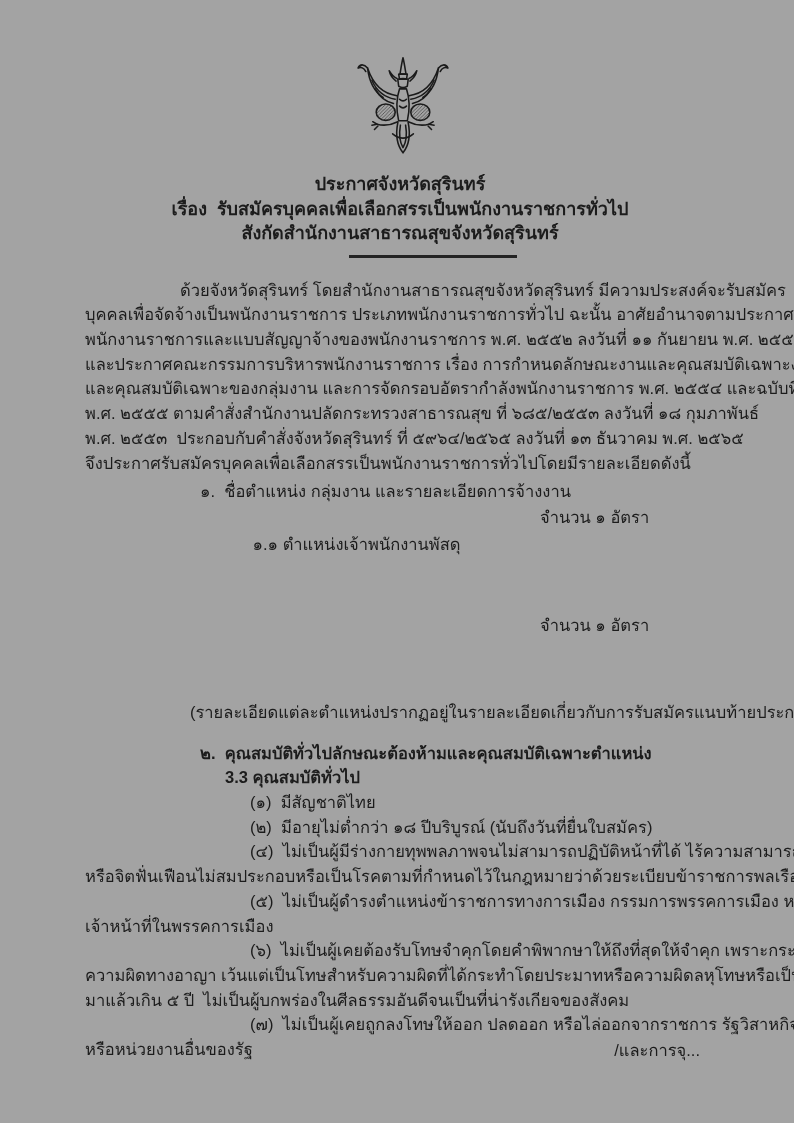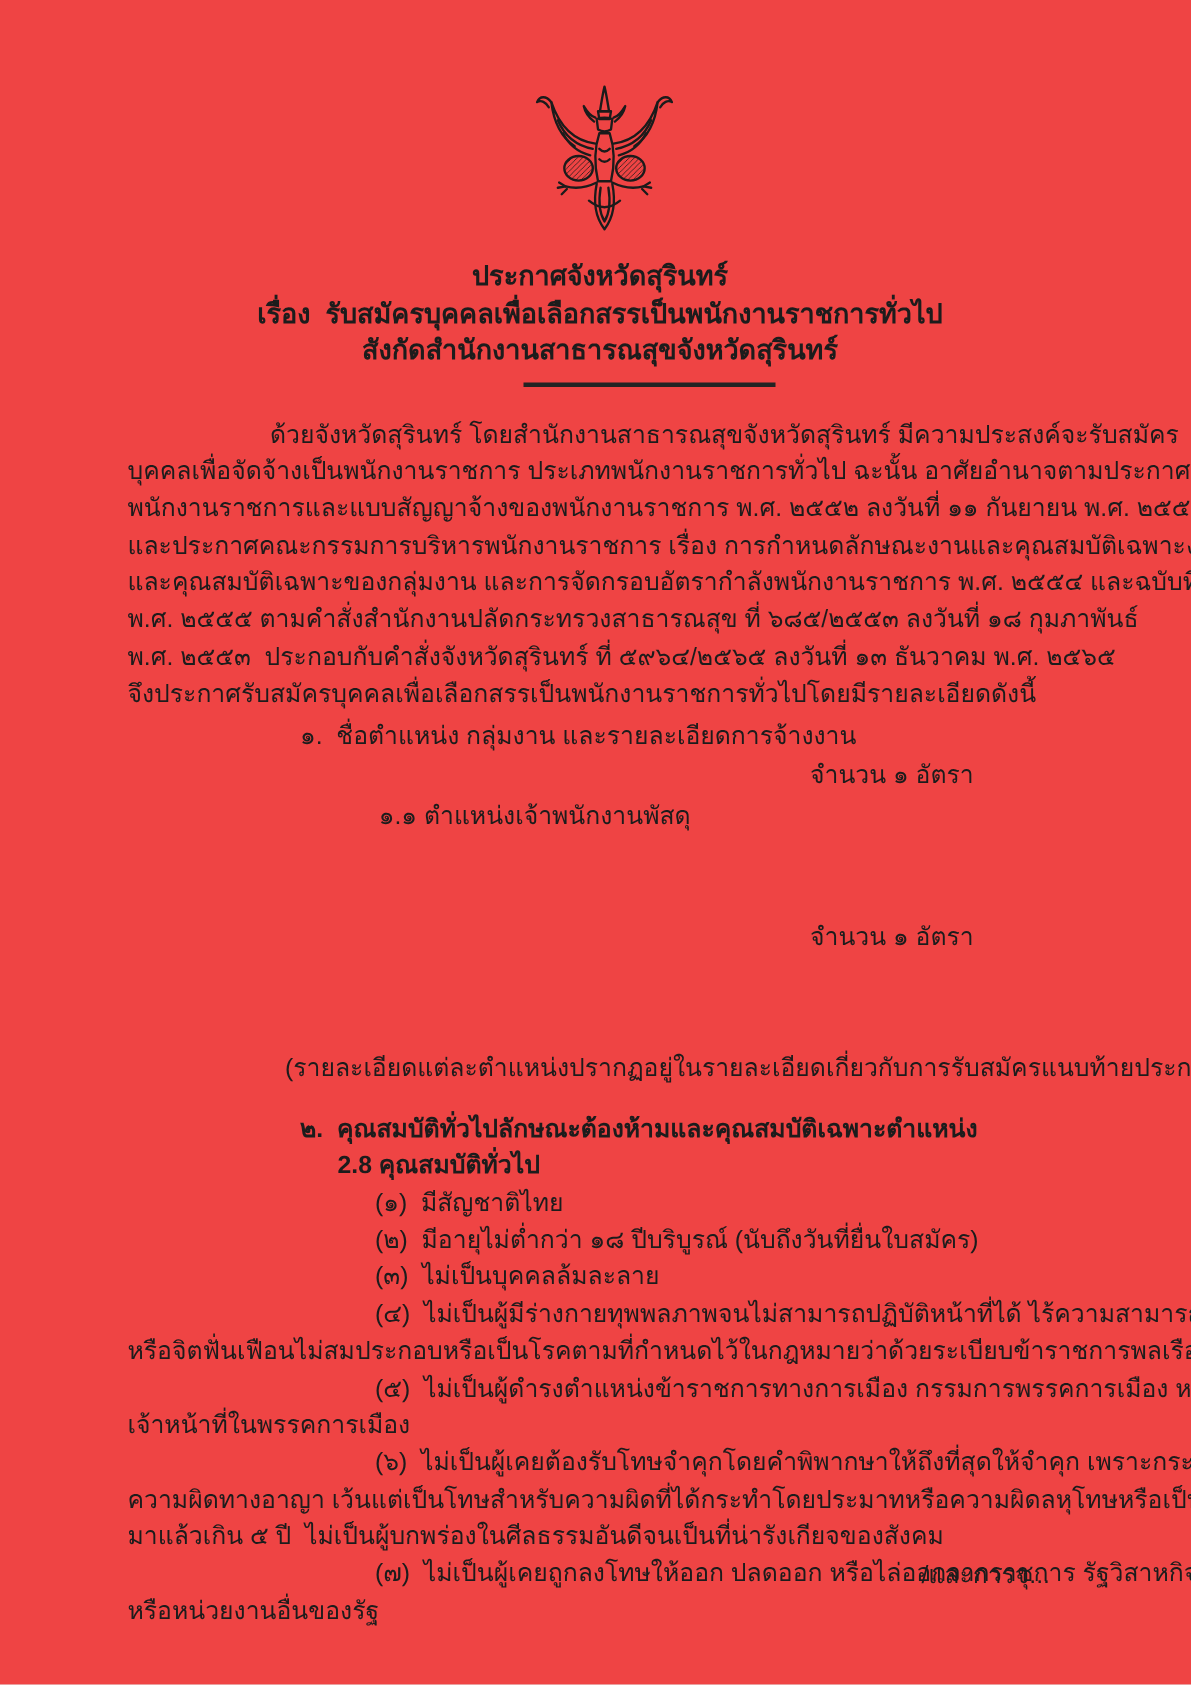--- a/index.html
+++ b/index.html
@@ -1,20 +1,20 @@
 <!DOCTYPE html>
 <html lang="th"><head>
 <meta charset="utf-8">
 <style>
   html,body{margin:0;padding:0;background:#e8e8e8;}
   .page{
     position:relative;
     width:794px;height:1123px;
     margin:0 auto;
-    background:#ef4444;
+    background:#a3a3a3;
     box-sizing:border-box;
     padding:56px 79px 0 85px;
     overflow:hidden;
     font-family:"Liberation Sans","DejaVu Sans",sans-serif;
     color:#1c1c1c;
     font-size:16.5px;
   }
   .emblem-wrap{text-align:center;height:108px;margin-bottom:4px;}
   .emblem-wrap svg{display:inline-block;transform:translateX(3px);}
   .doc-title{margin-top:8px;text-align:center;font-weight:bold;font-size:18px;line-height:25px;}
@@ -101,24 +101,23 @@
       <span class="pos-count">จำนวน ๑ อัตรา</span>
     </div>
     <div class="ln pos-row">
       <span class="pos-count">จำนวน ๑ อัตรา</span>
     </div>
     <div class="ln note">(รายละเอียดแต่ละตำแหน่งปรากฏอยู่ในรายละเอียดเกี่ยวกับการรับสมัครแนบท้ายประกาศนี้)</div>
   </div>
 
   <div>
     <div class="ln s2-head">๒.  คุณสมบัติทั่วไปลักษณะต้องห้ามและคุณสมบัติเฉพาะตำแหน่ง</div>
-    <div class="ln s2-sub">2.8 คุณสมบัติทั่วไป</div>
+    <div class="ln s2-sub">3.3 คุณสมบัติทั่วไป</div>
     <div class="ln it">(๑)  มีสัญชาติไทย</div>
     <div class="ln it">(๒)  มีอายุไม่ต่ำกว่า ๑๘ ปีบริบูรณ์ (นับถึงวันที่ยื่นใบสมัคร)</div>
-    <div class="ln it">(๓)  ไม่เป็นบุคคลล้มละลาย</div>
     <div class="ln it">(๔)  ไม่เป็นผู้มีร่างกายทุพพลภาพจนไม่สามารถปฏิบัติหน้าที่ได้ ไร้ความสามารถ</div>
     <div class="ln mg">หรือจิตฟั่นเฟือนไม่สมประกอบหรือเป็นโรคตามที่กำหนดไว้ในกฎหมายว่าด้วยระเบียบข้าราชการพลเรือน</div>
     <div class="ln it">(๕)  ไม่เป็นผู้ดำรงตำแหน่งข้าราชการทางการเมือง กรรมการพรรคการเมือง หรือ</div>
     <div class="ln mg">เจ้าหน้าที่ในพรรคการเมือง</div>
     <div class="ln it">(๖)  ไม่เป็นผู้เคยต้องรับโทษจำคุกโดยคำพิพากษาให้ถึงที่สุดให้จำคุก เพราะกระทำ</div>
     <div class="ln mg">ความผิดทางอาญา เว้นแต่เป็นโทษสำหรับความผิดที่ได้กระทำโดยประมาทหรือความผิดลหุโทษหรือเป็นผู้พ้นโทษ</div>
     <div class="ln mg">มาแล้วเกิน ๕ ปี  ไม่เป็นผู้บกพร่องในศีลธรรมอันดีจนเป็นที่น่ารังเกียจของสังคม</div>
     <div class="ln it">(๗)  ไม่เป็นผู้เคยถูกลงโทษให้ออก ปลดออก หรือไล่ออกจากราชการ รัฐวิสาหกิจ</div>
     <div class="ln mg">หรือหน่วยงานอื่นของรัฐ</div>
 

